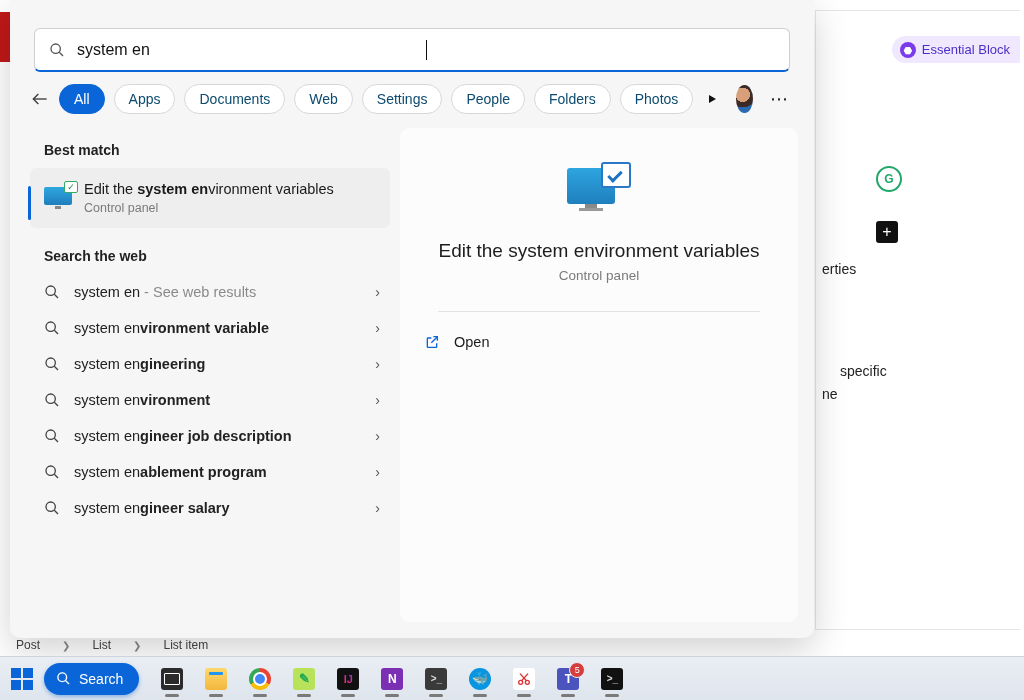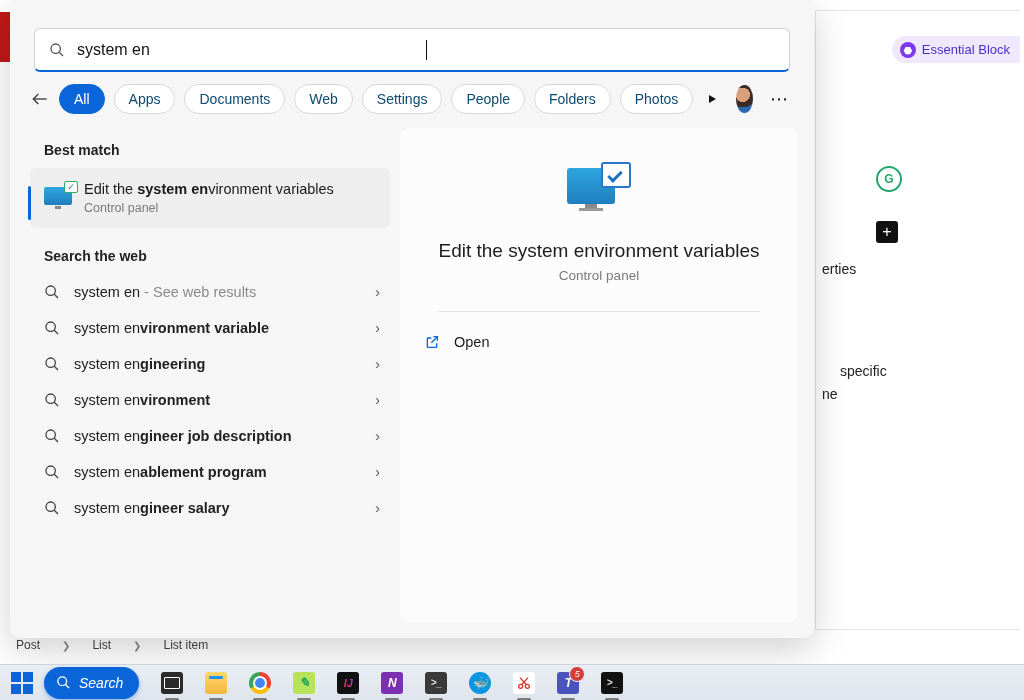--- a/index.html
+++ b/index.html
@@ -321,29 +321,28 @@
     gap: 14px;
     padding: 8px 4px;
     font-size: 14.5px;
   }
   .open-row svg { flex:0 0 auto; }
 
   
   .taskbar {
     position: absolute;
     left: 0; bottom: 0;
-    width: 1024px; height: 36px;
+    width: 1024px; height: 44px;
     background: linear-gradient(#e9eef4,#dfe5ed);
     border-top: 1px solid #cfd4dc;
     display: flex;
     align-items: center;
     padding: 0 6px;
     box-sizing: border-box;
     gap: 6px;
-    font-style: italic;
   }
   .start-btn {
     width: 32px; height: 32px;
     display:flex; align-items:center; justify-content:center;
   }
   .winlogo {
     display:grid; grid-template-columns: 1fr 1fr; grid-template-rows: 1fr 1fr;
     gap: 2px; width: 22px; height: 22px;
   }
   .winlogo div { background:#0a66d8; }

